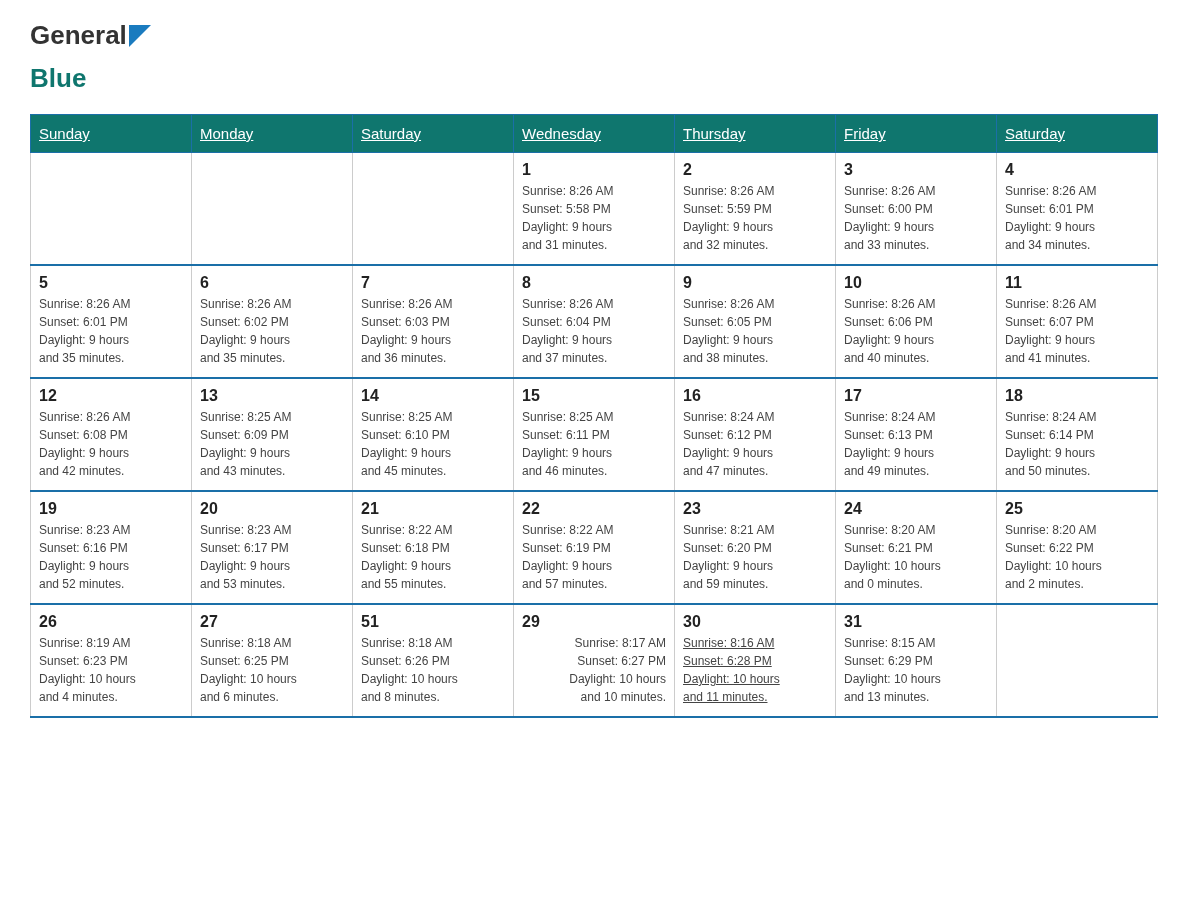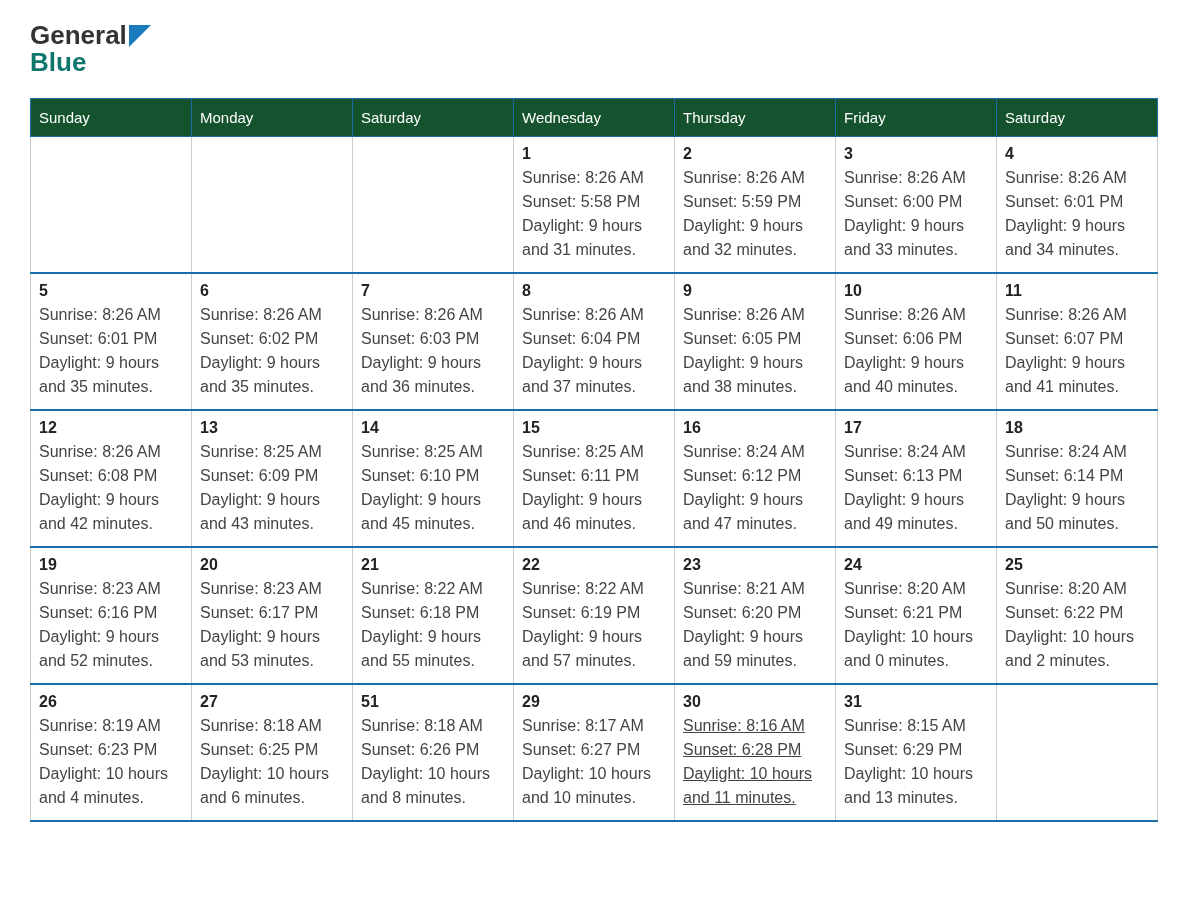--- a/index.html
+++ b/index.html
@@ -32,27 +32,28 @@
     .location {
       font-size: 20px;
       color: #555;
       margin-top: 4px;
     }
     .calendar {
       width: 100%;
       border-collapse: collapse;
     }
     .calendar thead tr th {
-      background-color: #14532d;
+      background-color: #0f766e;
       color: white;
       padding: 10px 8px;
       text-align: left;
       font-size: 15px;
       font-weight: normal;
       border: 1px solid #1a6fa8;
+      text-decoration: underline;
     }
     .calendar tbody tr td {
       vertical-align: top;
       padding: 8px 8px 10px 8px;
       border: 1px solid #ccc;
       width: 14.28%;
       min-height: 90px;
       font-size: 12.5px;
       color: #333;
       border-bottom: 2px solid #1a6fa8;
@@ -61,34 +62,34 @@
       border-left: 1px solid #ccc;
     }
     .day-number {
       font-size: 16px;
       font-weight: bold;
       color: #222;
       display: block;
       margin-bottom: 3px;
     }
     .day-info {
-      font-size: 16px;
+      font-size: 12px;
       color: #444;
       line-height: 1.5;
     }
     .empty-cell {
       background: #fff;
     }
   </style>
 </head>
 <body>
 
 <div class="header">
   <div class="logo">
-    <div style="display:flex;flex-direction:column;align-items:flex-start;">
+    <div style="display:flex;flex-direction:column;align-items:flex-start;gap:16px;">
       <div style="display:flex;align-items:center;">
         <span style="font-size:26px;font-weight:bold;color:#333;">General</span>
         <svg width="22" height="22" viewBox="0 0 22 22" style="margin-left:2px;">
           <polygon points="0,0 22,0 0,22" fill="#1a7bbf"></polygon>
         </svg>
       </div>
       <span style="font-size:26px;font-weight:bold;color:#0f766e;margin-top:-4px;">Blue</span>
     </div>
   </div>
 
@@ -315,21 +316,21 @@
         </td>
         <td>
           <span class="day-number">51</span>
           <div class="day-info" style="white-space: pre-line;">Sunrise: 8:18 AM
 Sunset: 6:26 PM
 Daylight: 10 hours
 and 8 minutes.</div>
         </td>
         <td>
           <span class="day-number">29</span>
-          <div class="day-info" style="white-space: pre-line;">Sunrise: 8:17 AM
+          <div class="day-info" style="white-space: pre-line; text-align: right;">Sunrise: 8:17 AM
 Sunset: 6:27 PM
 Daylight: 10 hours
 and 10 minutes.</div>
         </td>
         <td>
           <span class="day-number">30</span>
           <div class="day-info" style="white-space: pre-line; text-decoration: underline;">Sunrise: 8:16 AM
 Sunset: 6:28 PM
 Daylight: 10 hours
 and 11 minutes.</div>

